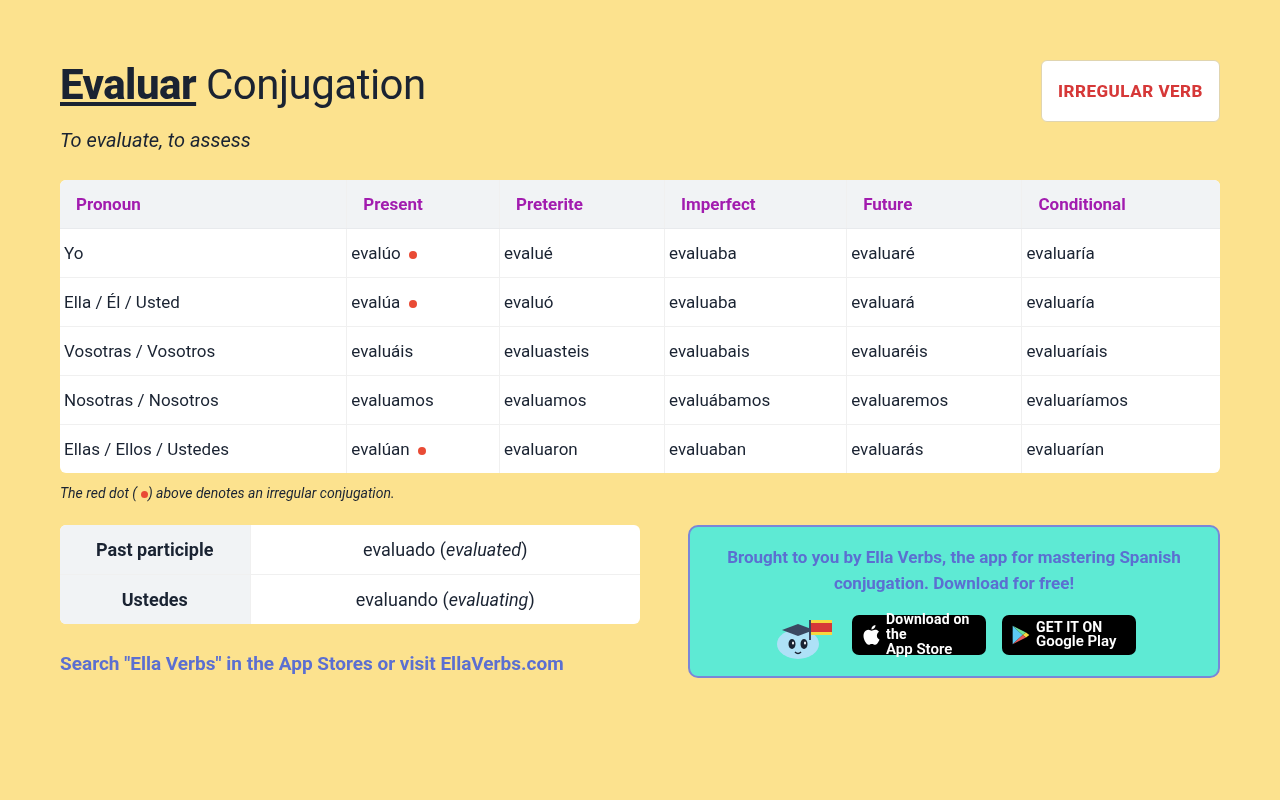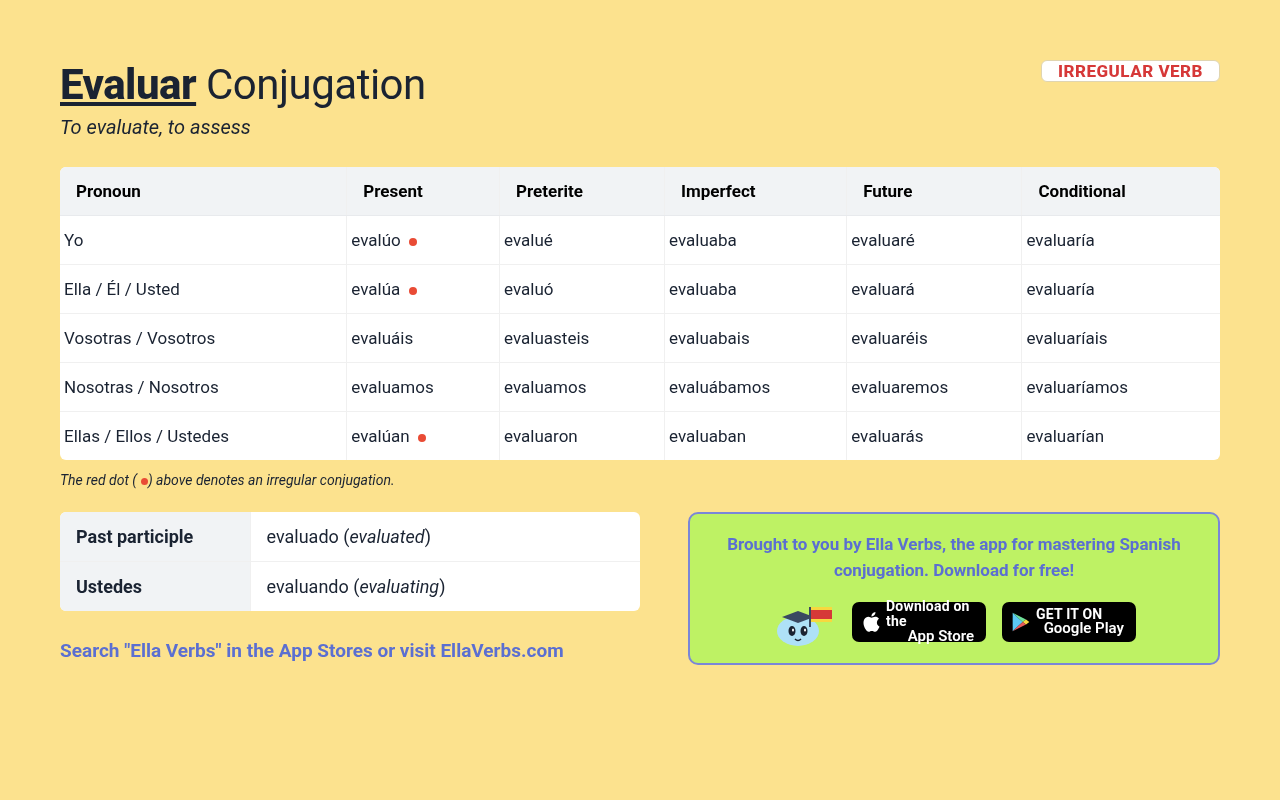--- a/index.html
+++ b/index.html
@@ -28,21 +28,21 @@
       letter-spacing: -0.5px;
     }
     h1 .bold {
       font-weight: 800;
       text-decoration: underline;
     }
     .badge {
       background: #fff;
       border: 1px solid #e0d5b0;
       border-radius: 6px;
-      padding: 0 16px;
+      padding: 20px 16px;
       color: #d63838;
       font-weight: 800;
       font-size: 17px;
       letter-spacing: 0.5px;
     }
     .subtitle {
       font-style: italic;
       font-size: 20px;
       color: #1a2332;
       margin-bottom: 28px;
@@ -53,21 +53,21 @@
       background: #fff;
       border-radius: 6px;
       overflow: hidden;
       font-size: 17px;
     }
     table.conj th {
       background: #f1f3f5;
       text-align: left;
       padding: 14px 16px;
       font-weight: 700;
-      color: #000000;
+      color: #a21caf;
       border-bottom: 1px solid #e8eaed;
     }
     table.conj td {
       padding: 14px 4px;
       border-top: 1px solid #f0f0f0;
       color: #1a2332;
     }
     table.conj th:not(:last-child),
     table.conj td:not(:last-child) {
       border-right: 1px solid #f0f0f0;
@@ -100,20 +100,21 @@
     .left-col {
       flex: 0 0 580px;
     }
     table.forms {
       width: 100%;
       border-collapse: collapse;
       background: #fff;
       border-radius: 6px;
       overflow: hidden;
       font-size: 18px;
+      text-align: center;
     }
     table.forms td {
       padding: 14px 16px;
     }
     table.forms td.label {
       background: #f1f3f5;
       font-weight: 700;
       width: 190px;
     }
     table.forms tr:not(:last-child) td {
@@ -126,21 +127,21 @@
       font-style: italic;
     }
     .search-line {
       margin-top: 28px;
       font-size: 19px;
       font-weight: 700;
       color: #5b6fd1;
     }
     .promo-box {
       flex: 1;
-      background: #bef264;
+      background: #5eead4;
       border: 2px solid #7a86d8;
       border-radius: 10px;
       padding: 18px 24px 16px;
       text-align: center;
     }
     .promo-text {
       color: #5b6fd1;
       font-weight: 700;
       font-size: 17px;
       line-height: 1.5;
@@ -172,21 +173,20 @@
       line-height: 1.05;
     }
     .store-btn .small {
       font-size: 14px;
       letter-spacing: 0.2px;
       font-weight: bold;
     }
     .store-btn .big {
       font-size: 15px;
       font-weight: 600;
-      text-align: right;
     }
     .store-btn .icon {
       position: absolute;
       left: 9px;
       top: 50%;
       transform: translateY(-50%);
       width: 20px;
       height: 22px;
     }
     .apple-icon {

